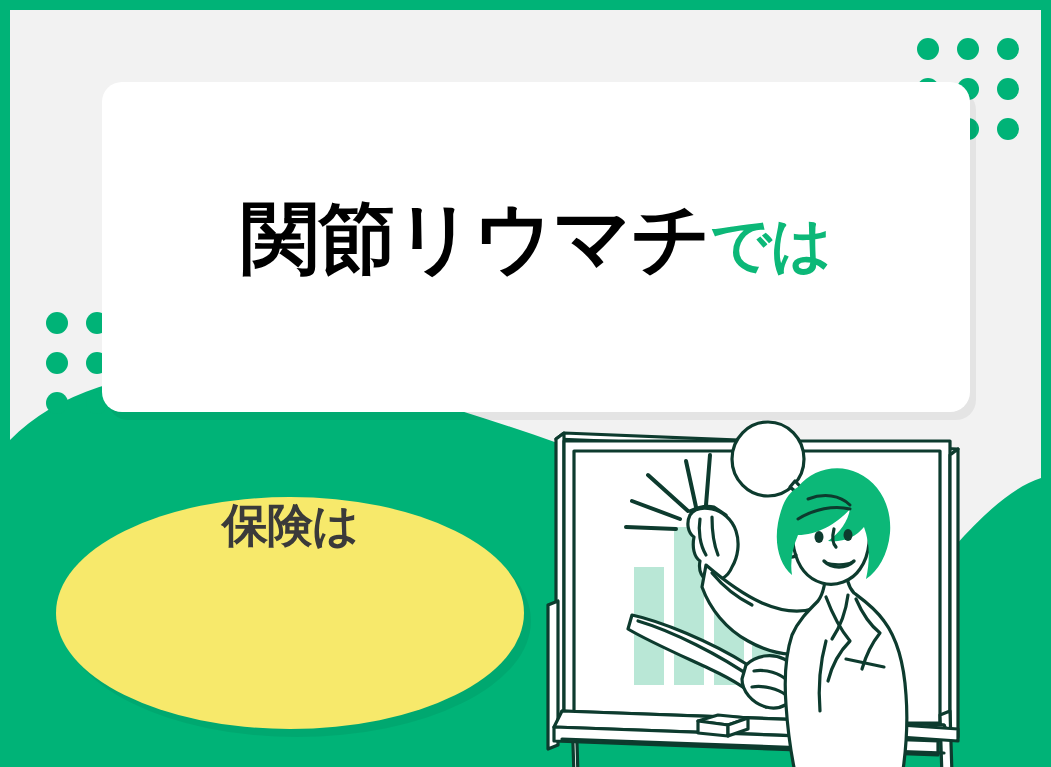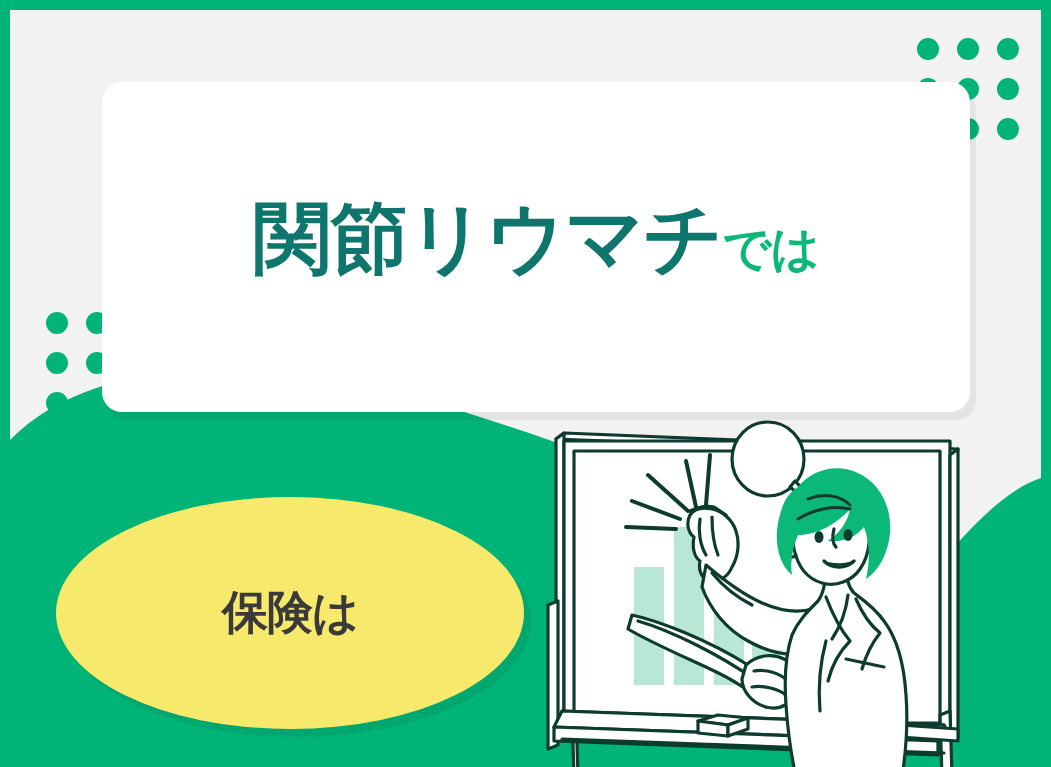--- a/index.html
+++ b/index.html
@@ -30,42 +30,42 @@
     position:absolute;left:92px;top:72px;width:868px;height:330px;
     background:#ffffff;border-radius:20px;
     box-shadow:6px 8px 0 rgba(0,0,0,0.055);
     display:flex;flex-direction:column;align-items:center;justify-content:center;
     z-index:6;
   }
   .headline{ text-align:center; line-height:1.0; }
   .line1{white-space:nowrap;margin-bottom:18px;}
   .line2{white-space:nowrap;}
   .t-big{
-    font-size:78px;font-weight:bold;color:#0f766e;
+    font-size:78px;font-weight:bold;color:#000000;
     letter-spacing:-1px;font-family:"DejaVu Sans","Liberation Sans",sans-serif;
   }
   .t-small{
-    font-size:48px;font-weight:bold;color:#0cb878;
+    font-size:60px;font-weight:bold;color:#0cb878;
     letter-spacing:-1px;font-family:"DejaVu Sans","Liberation Sans",sans-serif;
   }
   .p-big{
     font-size:82px;font-weight:bold;color:#ef8585;
     letter-spacing:-1px;font-family:"DejaVu Sans","Liberation Sans",sans-serif;
   }
   .p-small{
     font-size:64px;font-weight:bold;color:#ef8585;
     letter-spacing:-1px;font-family:"DejaVu Sans","Liberation Sans",sans-serif;
   }
 
   
   .badge{
     position:absolute;left:46px;top:487px;width:468px;height:232px;
     background:#f7e96b;border-radius:50%;
     box-shadow:7px 8px 0 rgba(0,0,0,0.06);
-    display:flex;flex-direction:column;align-items:center;justify-content:center;
+    display:flex;flex-direction:column;align-items:center;
     z-index:5;
   }
   .badge-line{
     color:#3a3a3a;font-weight:bold;font-size:46px;line-height:1.25;
     white-space:nowrap;letter-spacing:-1px;
     font-family:"DejaVu Sans","Liberation Sans",sans-serif;
   }
 
   
   .illo{position:absolute;left:530px;top:405px;width:501px;height:362px;z-index:4;}

